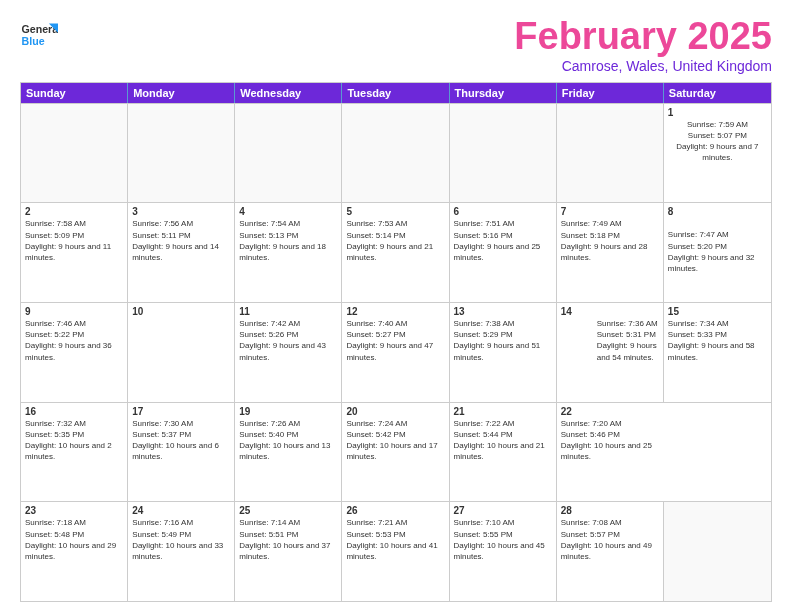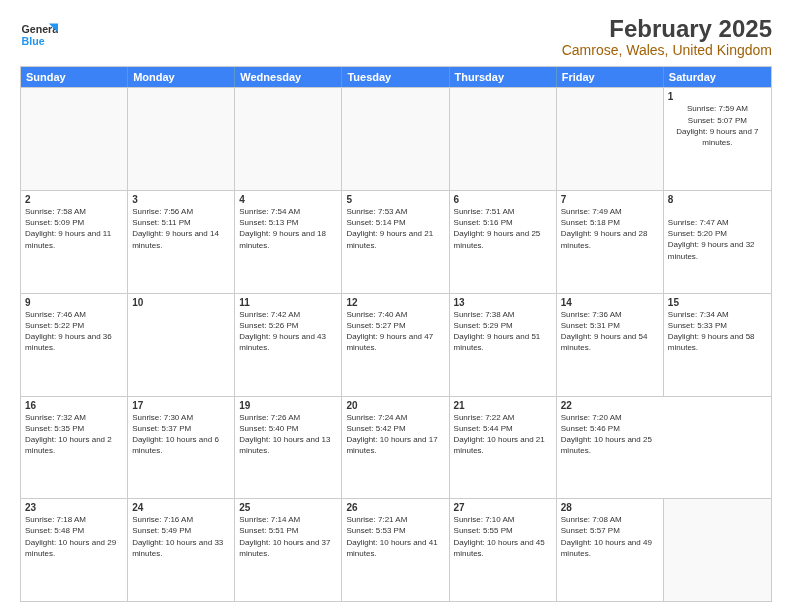--- a/index.html
+++ b/index.html
@@ -20,39 +20,39 @@
     .header {
       display: flex;
       justify-content: space-between;
       align-items: flex-start;
       margin-bottom: 8px;
     }
     .title-block {
       text-align: right;
     }
     .main-title {
-      font-size: 24px;
+      font-size: 38px;
       font-weight: bold;
-      color: #404040;
+      color: #ec4899;
       line-height: 1.1;
     }
     .subtitle {
       font-size: 14px;
-      color: #a16207;
+      color: #6d28d9;
     }
     .calendar {
       flex: 1;
       display: flex;
       flex-direction: column;
       border: 1px solid #ccc;
     }
     .cal-header {
       display: grid;
       grid-template-columns: repeat(7, 1fr);
-      background: #3b82f6;
+      background: #6d28d9;
     }
     .cal-header-cell {
       color: #fff;
       font-size: 11px;
       font-weight: bold;
       padding: 4px 5px;
       border-right: 1px solid #5a9ad0;
       text-align: left;
     }
     .cal-header-cell:last-child { border-right: none; }
@@ -212,21 +212,21 @@
 Daylight: 9 hours and 47 minutes.</div>
           </div>
           <div class="cal-cell">
             <span class="day-num">13</span>
             <div class="cell-text" style="white-space: pre-line;">Sunrise: 7:38 AM
 Sunset: 5:29 PM
 Daylight: 9 hours and 51 minutes.</div>
           </div>
           <div class="cal-cell">
             <span class="day-num">14</span>
-            <div class="cell-text" style="white-space: pre-line;">Sunrise: 7:36 AM
+            <div class="cell-text" style="white-space: pre-line; margin-left: 36px;">Sunrise: 7:36 AM
 Sunset: 5:31 PM
 Daylight: 9 hours and 54 minutes.</div>
           </div>
           <div class="cal-cell">
             <span class="day-num">15</span>
             <div class="cell-text" style="white-space: pre-line;">Sunrise: 7:34 AM
 Sunset: 5:33 PM
 Daylight: 9 hours and 58 minutes.</div>
           </div>
         </div>

